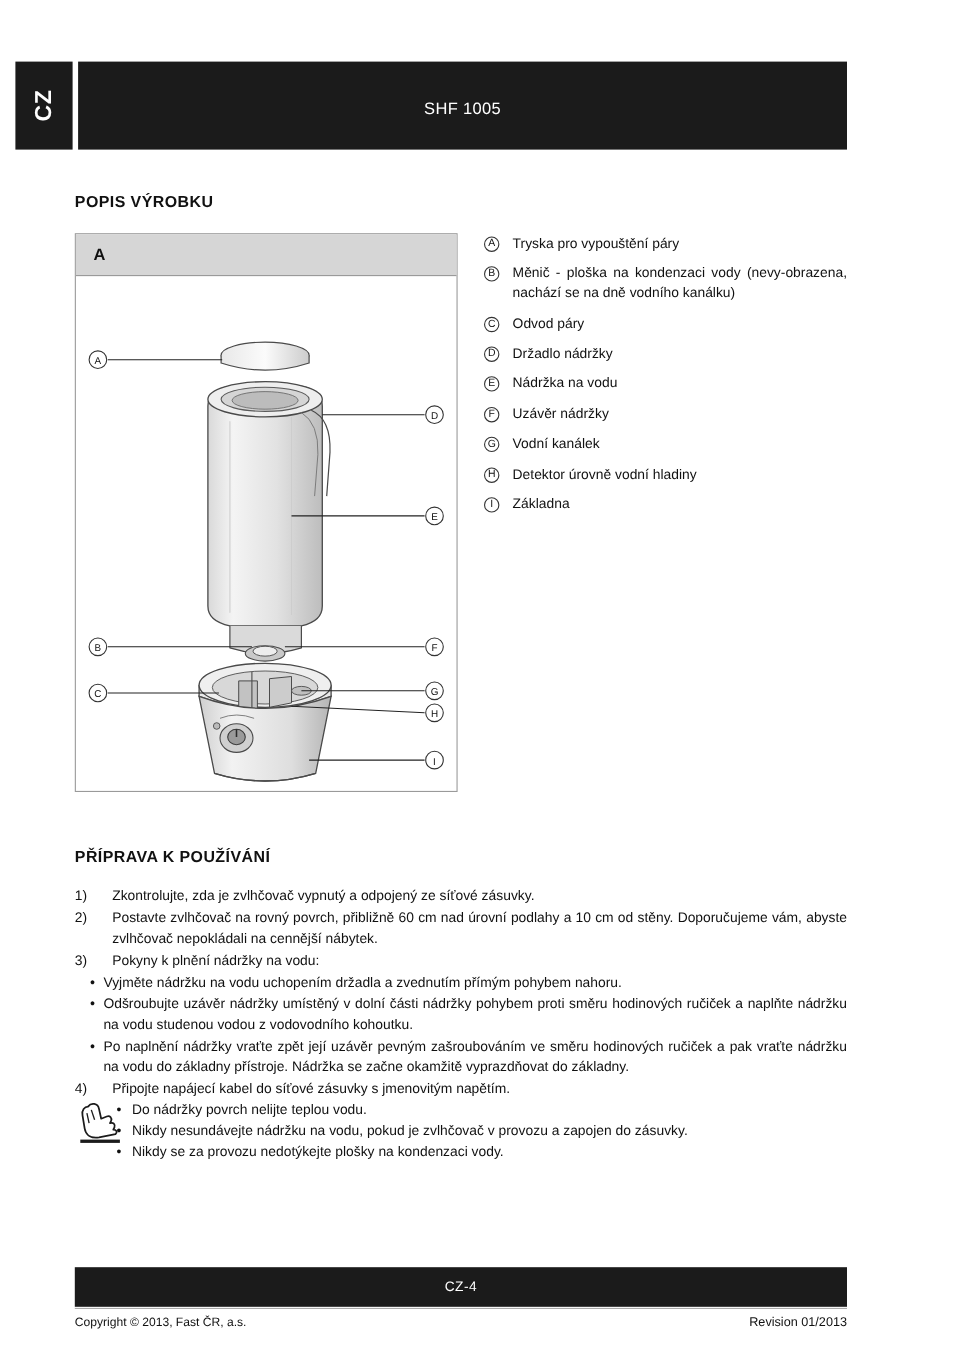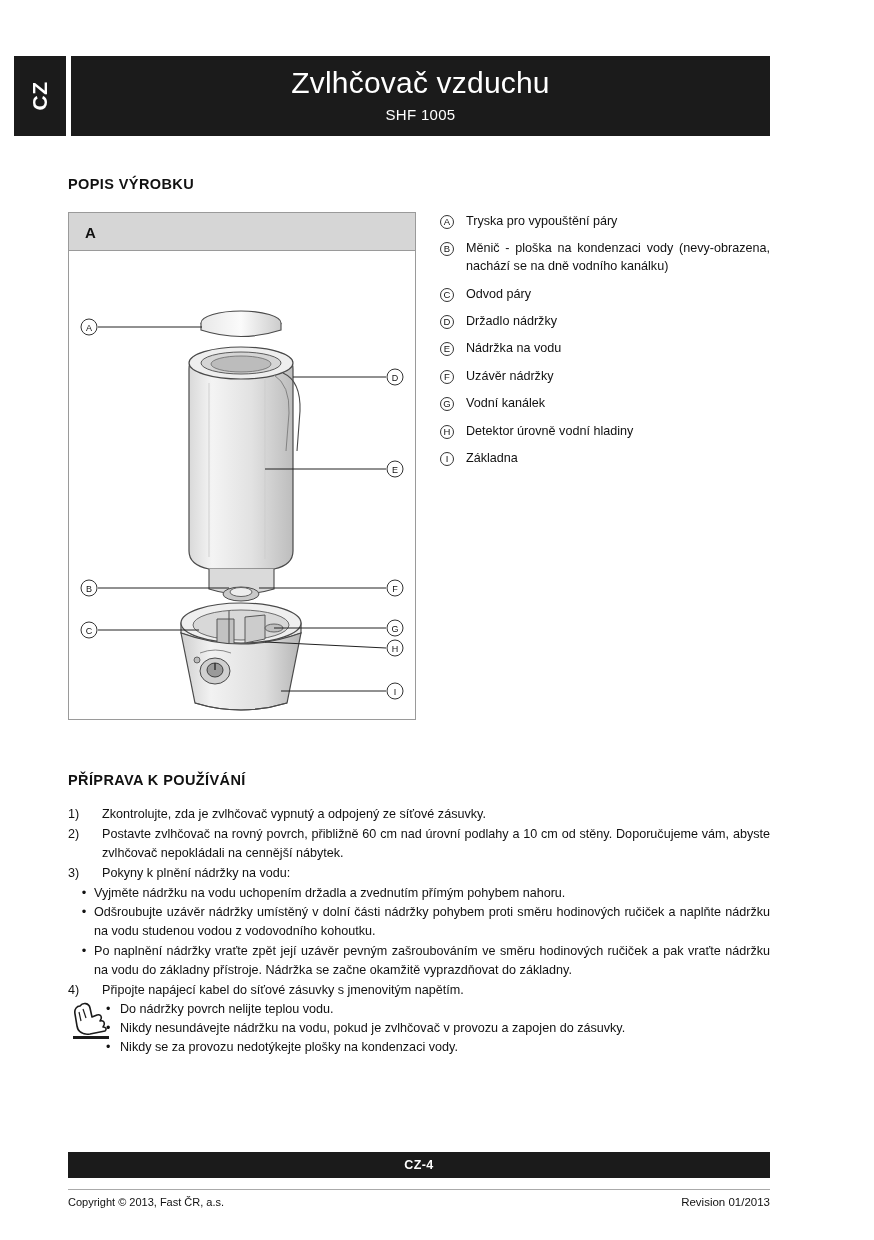--- a/index.html
+++ b/index.html
@@ -194,25 +194,25 @@
   }
   .warn-bullet { flex: 0 0 14px; text-align: left; }
   .warn-text { flex: 1 1 auto; }
 
   
   .footer-bar {
     position: absolute;
     left: 68px;
     top: 1152px;
     width: 702px;
-    height: 26px;
+    height: 36px;
     background: #1b1b1b;
     color: #ffffff;
     font-size: 12.5px;
-    font-weight: bold;
+    font-weight: normal;
     display: flex;
     align-items: center;
     justify-content: center;
     letter-spacing: 0.4px;
   }
   .footer-rule {
     position: absolute;
     left: 68px;
     top: 1189px;
     width: 702px;
@@ -235,21 +235,20 @@
 </style>
 </head>
 <body>
 
 <div class="header-wrap">
   <div class="header-cz">
     <span>CZ</span>
   </div>
   <div class="header-gap"></div>
   <div class="header-main">
-    <div class="header-title">Zvlhčovač vzduchu</div>
     <div class="header-sub">SHF 1005</div>
   </div>
 </div>
 
 <div class="section-title" id="popis-title">POPIS VÝROBKU</div>
 
 <div class="figure-box">
   <div class="figure-head">
     <span>A</span>
   </div>

